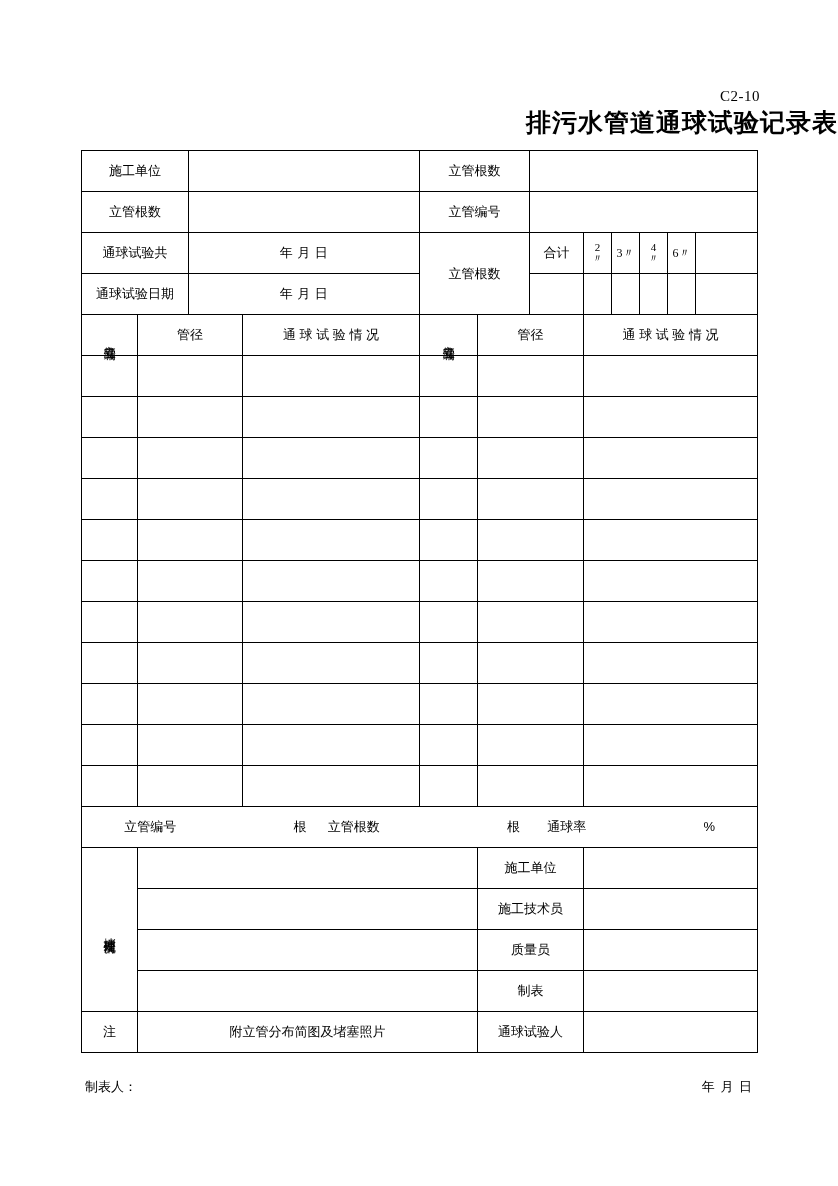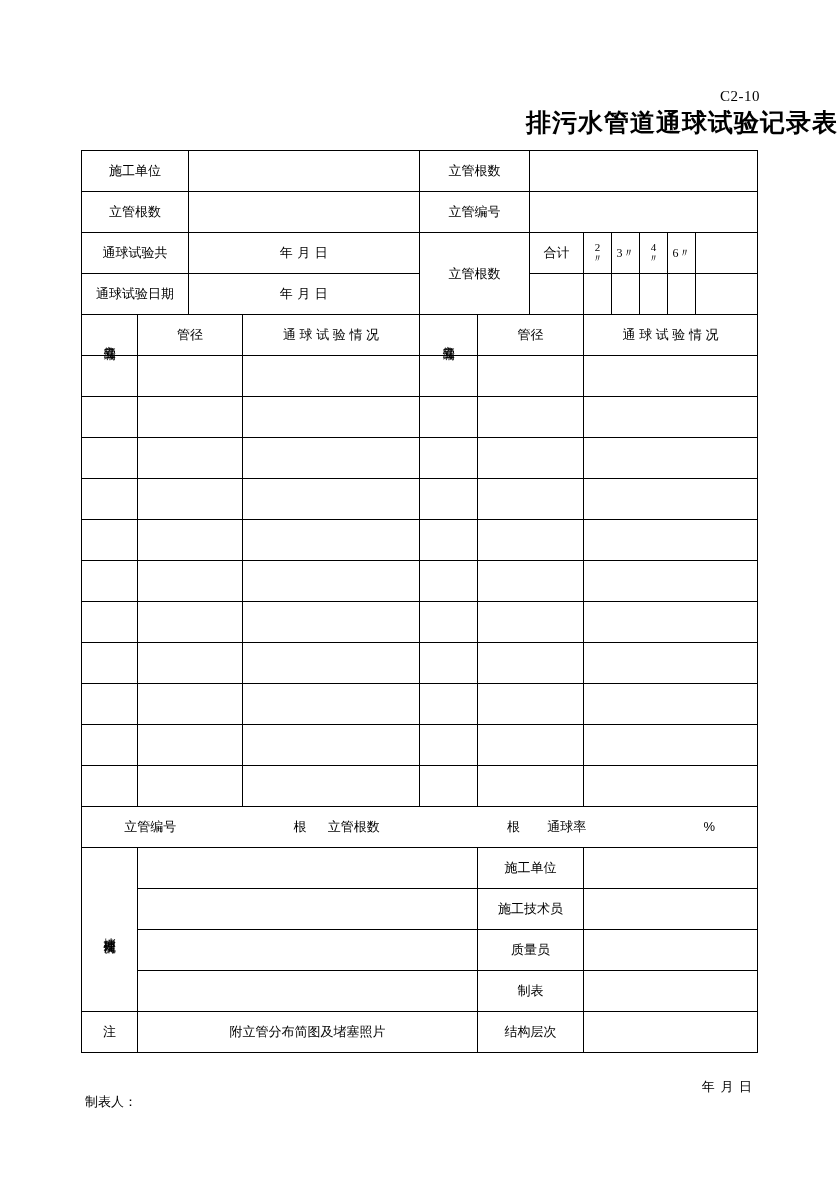--- a/index.html
+++ b/index.html
@@ -98,21 +98,21 @@
   .footer {
     position: absolute;
     left: 0;
     top: 1078px;
     width: 838px;
     font-size: 13px;
   }
   .footer .maker {
     position: absolute;
     left: 85px;
-    top: 15px;
+    top: 0;
   }
   .footer .fdate {
     position: absolute;
     right: 85px;
     top: 0;
     letter-spacing: 1px;
   }
 </style>
 </head>
 <body>
@@ -323,21 +323,21 @@
     </tr>
     <tr>
       <td colspan="5"></td>
       <td colspan="2" class="lbl">制表</td>
       <td colspan="5"></td>
     </tr>
 
     <tr>
       <td class="lbl">注</td>
       <td colspan="5" class="lbl">附立管分布简图及堵塞照片</td>
-      <td colspan="2" class="lbl">结构层次</td>
+      <td colspan="2" class="lbl">通球试验人</td>
       <td colspan="5"></td>
     </tr>
   </tbody>
     </table>
 
   <div class="footer">
     <div class="maker">制表人：</div>
     <div class="fdate">年   月   日</div>
   </div>
 

